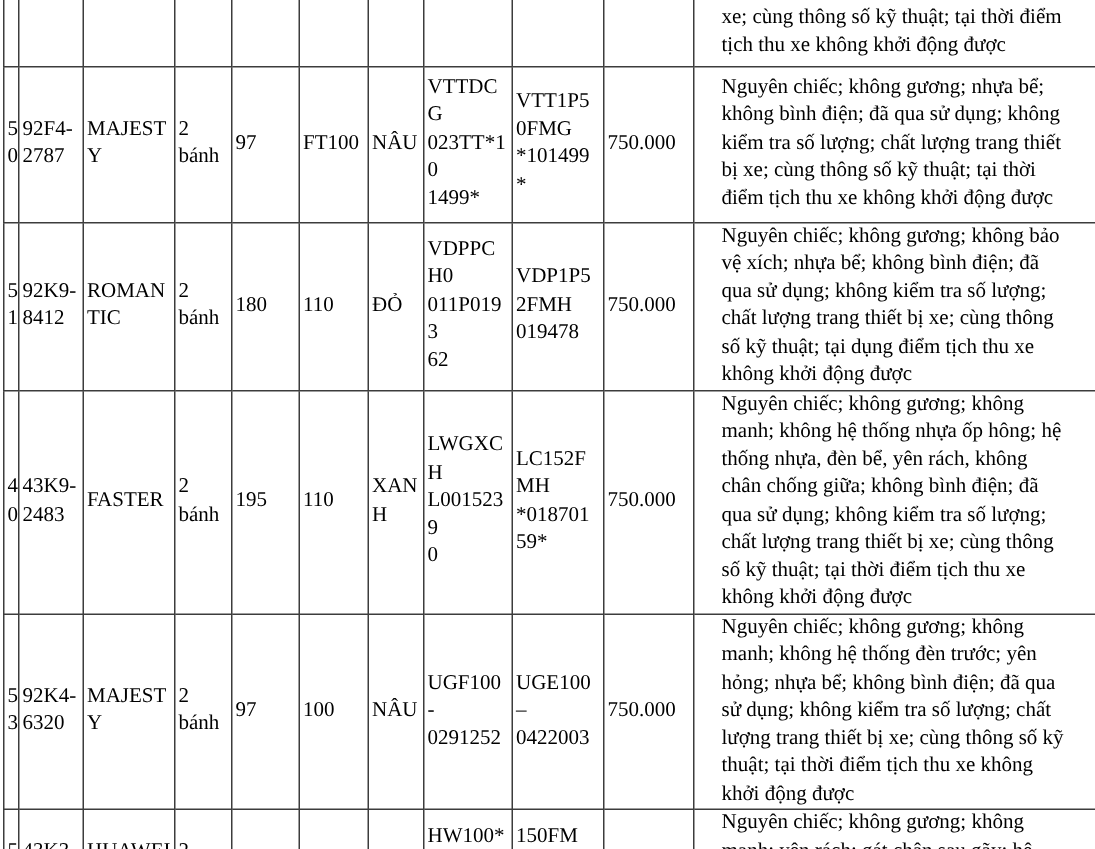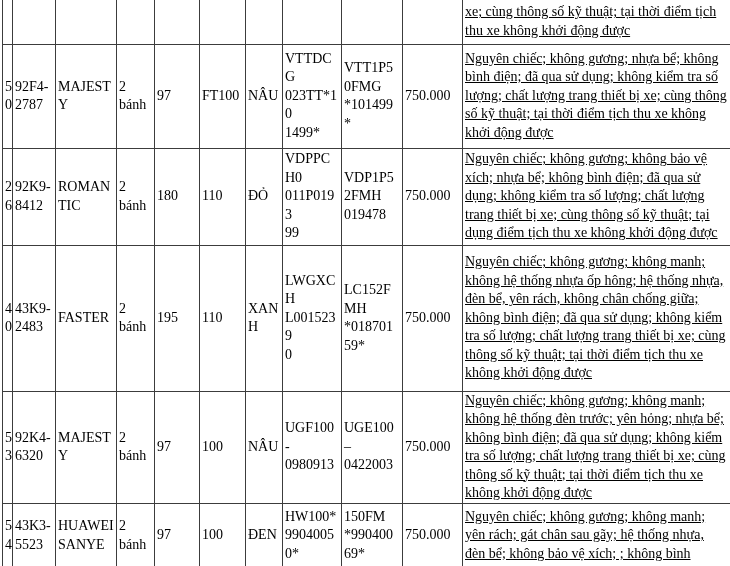--- a/index.html
+++ b/index.html
@@ -23,21 +23,21 @@
     border: 1px solid #3c3c3c;
     vertical-align: middle;
     text-align: left;
     padding: 0 2px;
     overflow: hidden;
     overflow-wrap: break-word;
     word-wrap: break-word;
   }
   
   tr.row-partial td { border-top: none; }
-  td:last-child { border-right: none; padding: 0 2px; text-decoration: underline; }
+  td:last-child { border-right: none; padding: 0 18px; }
   
   td:nth-child(8), td:nth-child(9) { white-space: pre-line; }
   
   tr.row-partial { height: 44px; }
   tr.row-50 { height: 104px; }
   tr.row-51 { height: 97px; }
   tr.row-52 { height: 146px; }
   tr.row-53 { height: 110px; }
   tr.row-54 { height: 65px; }
 </style>
@@ -84,30 +84,30 @@
 023TT*10
 1499*</td>
       <td>VTT1P5
 0FMG
 *101499
 *</td>
       <td>750.000</td>
       <td>Nguyên chiếc; không gương; nhựa bể; không bình điện; đã qua sử dụng; không kiểm tra số lượng; chất lượng trang thiết bị xe; cùng thông số kỹ thuật; tại thời điểm tịch thu xe không khởi động được</td>
     </tr>
     <tr class="row-51">
-      <td>26</td>
+      <td>51</td>
       <td>92K9-8412</td>
       <td>ROMANTIC</td>
       <td>2 bánh</td>
       <td>180</td>
       <td>110</td>
       <td>ĐỎ</td>
       <td>VDPPCH0
 011P0193
-99</td>
+62</td>
       <td>VDP1P5
 2FMH
 019478</td>
       <td>750.000</td>
       <td>Nguyên chiếc; không gương; không bảo vệ xích; nhựa bể; không bình điện; đã qua sử dụng; không kiểm tra số lượng; chất lượng trang thiết bị xe; cùng thông số kỹ thuật; tại dụng điểm tịch thu xe không khởi động được</td>
     </tr>
     <tr class="row-52">
       <td>40</td>
       <td>43K9-2483</td>
       <td>FASTER</td>
@@ -127,21 +127,21 @@
     </tr>
     <tr class="row-53">
       <td>53</td>
       <td>92K4-6320</td>
       <td>MAJESTY</td>
       <td>2 bánh</td>
       <td>97</td>
       <td>100</td>
       <td>NÂU</td>
       <td>UGF100 -
-0980913</td>
+0291252</td>
       <td>UGE100
 –
 0422003</td>
       <td>750.000</td>
       <td>Nguyên chiếc; không gương; không manh; không hệ thống đèn trước; yên hỏng; nhựa bể; không bình điện; đã qua sử dụng; không kiểm tra số lượng; chất lượng trang thiết bị xe; cùng thông số kỹ thuật; tại thời điểm tịch thu xe không khởi động được</td>
     </tr>
     <tr class="row-54">
       <td>54</td>
       <td>43K3-5523</td>
       <td>HUAWEISANYE</td>

